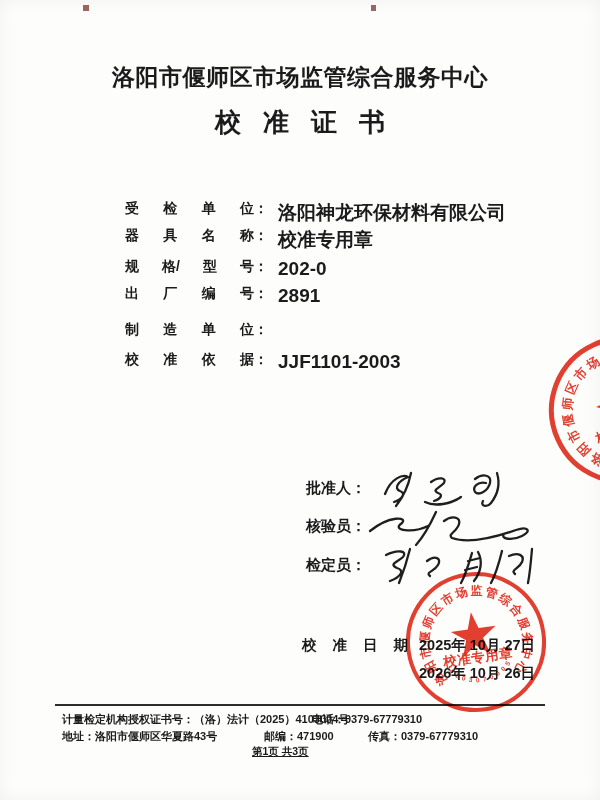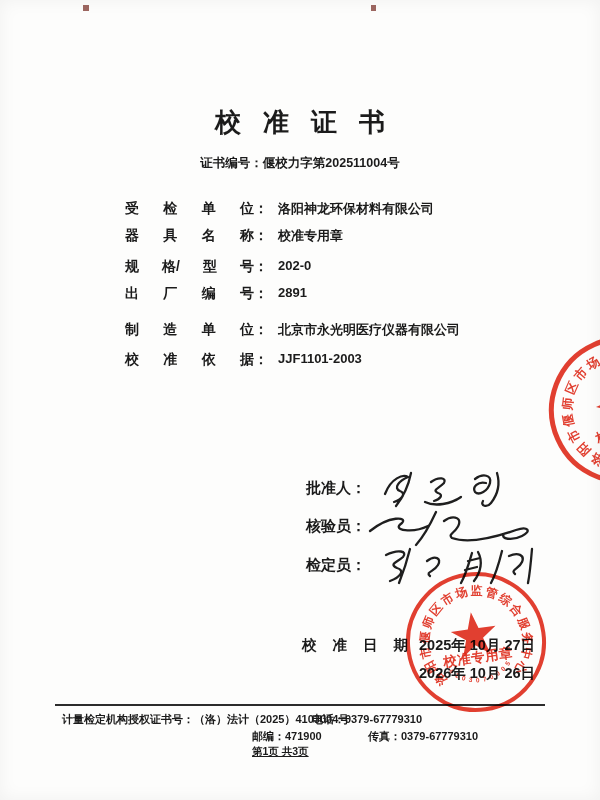--- a/index.html
+++ b/index.html
@@ -15,21 +15,21 @@
   .abs{position:absolute; white-space:nowrap;}
   .speck{position:absolute; top:5px; width:6px; height:6px; background:#742620; opacity:.7;}
 
   .org-title{top:62px; left:0; width:600px; text-align:center;
     font-size:23px; font-weight:700; letter-spacing:.5px;}
   .doc-title{top:105px; left:215px; font-size:26px; font-weight:700;}
   .cert-line{top:155px; left:0; width:600px; text-align:center;
     font-size:12.5px; font-weight:700;}
 
   .flabel{font-size:14px; font-weight:700;}
-  .fvalue{font-size:13px; font-weight:600;}
+  .fvalue{font-size:19px; font-weight:600;}
   .j-doc-title{width:170px;} .j-flabel{width:143px;} .j-dlabel{width:106px;}
 
   .sig-label{font-size:15px; font-weight:700;}
   .sig svg{display:block;}
   .sig path{fill:none; stroke:#1f1f1f; stroke-width:2.3;
     stroke-linecap:round; stroke-linejoin:round;}
 
   .dlabel,.dvalue{font-size:14.5px; font-weight:700;}
 
   .rule{top:704px; left:55px; width:490px; height:2px; background:#2c2c2c;}
@@ -58,27 +58,27 @@
   .stamp-edge .codetxt{font-size:7px; font-weight:700; position:absolute; inset:0;}
 </style>
 </head>
 <body>
 
 <div class="page">
 
   <div class="speck" style="left:83px;"></div>
   <div class="speck" style="left:371px; width:5px;"></div>
 
+  <div class="abs org-title">洛阳市偃师区市场监管综合服务中心</div>
   <div class="abs doc-title j-doc-title" style="display: inline-flex; justify-content: space-between;">
       <span>校</span>
       <span>准</span>
       <span>证</span>
       <span>书</span>
     </div>
-  <div class="abs cert-line">证书编号：偃校力字第202511004号</div>
 
   <div class="abs flabel j-flabel" style="left: 125px; top: 200px; display: inline-flex; justify-content: space-between;">
       <span>受</span>
       <span>检</span>
       <span>单</span>
       <span>位：</span>
     </div>
   <div class="abs fvalue" style="left:278px; top:200px;">洛阳神龙环保材料有限公司</div>
 
   <div class="abs flabel j-flabel" style="left: 125px; top: 227px; display: inline-flex; justify-content: space-between;">
@@ -104,21 +104,20 @@
       <span>号：</span>
     </div>
   <div class="abs fvalue" style="left:278px; top:285px;">2891</div>
 
   <div class="abs flabel j-flabel" style="left: 125px; top: 321px; display: inline-flex; justify-content: space-between;">
       <span>制</span>
       <span>造</span>
       <span>单</span>
       <span>位：</span>
     </div>
-  <div class="abs fvalue" style="left:278px; top:321px;">北京市永光明医疗仪器有限公司</div>
 
   <div class="abs flabel j-flabel" style="left: 125px; top: 351px; display: inline-flex; justify-content: space-between;">
       <span>校</span>
       <span>准</span>
       <span>依</span>
       <span>据：</span>
     </div>
   <div class="abs fvalue" style="left:278px; top:351px;">JJF1101-2003</div>
 
   <div class="abs sig-label" style="left:306px; top:479px;">批准人：</div>
@@ -155,21 +154,22 @@
     </div>
   <div class="abs dvalue" style="left:419px; top:636px;">2025年 10月 27日</div>
 
   <div class="abs dvalue" style="left:419px; top:664px;">2026年 10月 26日</div>
 
   <div class="abs rule"></div>
 
   <div class="abs foot" style="left:62px; top:712px;">计量检定机构授权证书号：（洛）法计（2025）4103004号</div>
   <div class="abs foot" style="left:312px; top:712px;"><span>电话：</span><span>0379-67779310</span></div>
 
-  <div class="abs foot" style="left:252px; top:729px;"><span>邮编：</span><span>471900</span></div>
+  <div class="abs foot" style="left:62px; top:729px;"><span>地址：</span><span>洛阳市偃师区华夏路43号</span></div>
+  <div class="abs foot" style="left:264px; top:729px;"><span>邮编：</span><span>471900</span></div>
   <div class="abs foot" style="left:368px; top:729px;"><span>传真：</span><span>0379-67779310</span></div>
 
   <div class="abs fpage" style="left:252px; top:745px;text-decoration:underline;">第1页  共3页</div>
 
   <div class="stamp stamp-edge">
     <div class="ringtxt">
         <span style="transform: translate(-50%, -50%) rotate(-128deg) translateY(-55px);">洛</span>
         <span style="transform: translate(-50%, -50%) rotate(-110.933deg) translateY(-55px);">阳</span>
         <span style="transform: translate(-50%, -50%) rotate(-93.8667deg) translateY(-55px);">市</span>
         <span style="transform: translate(-50%, -50%) rotate(-76.8deg) translateY(-55px);">偃</span>

